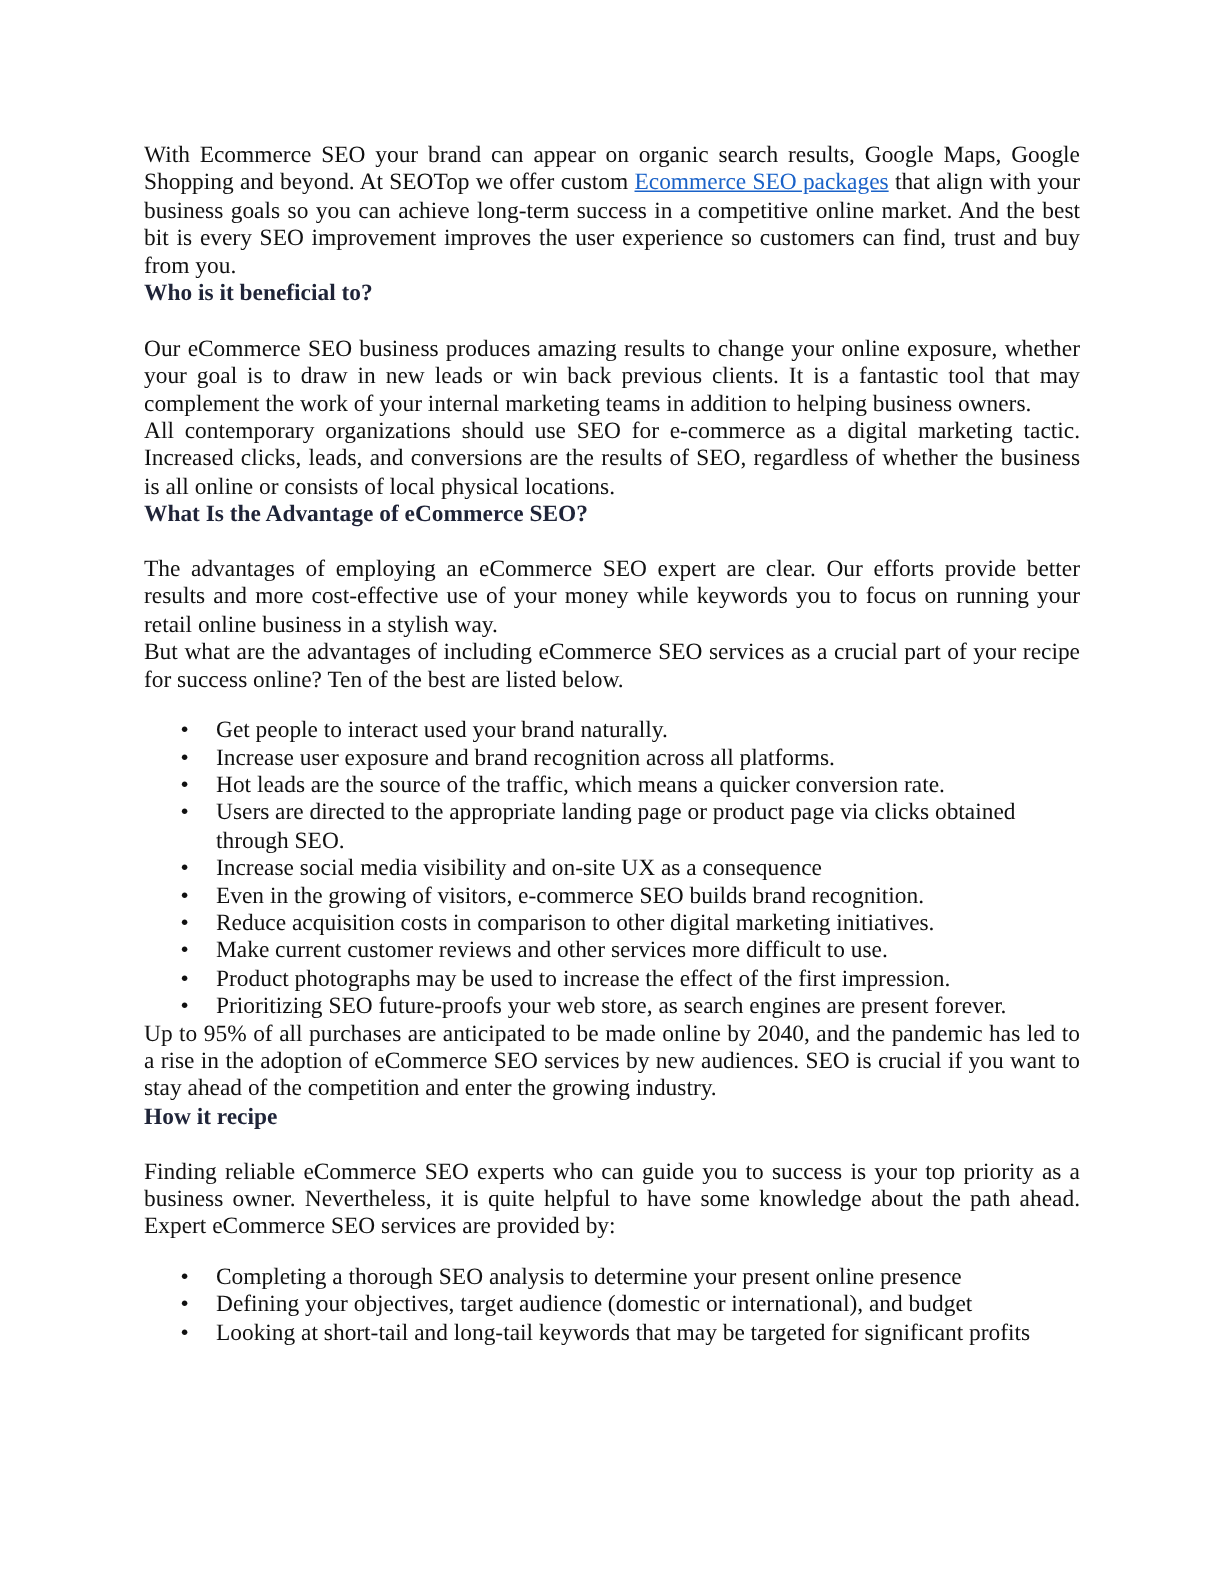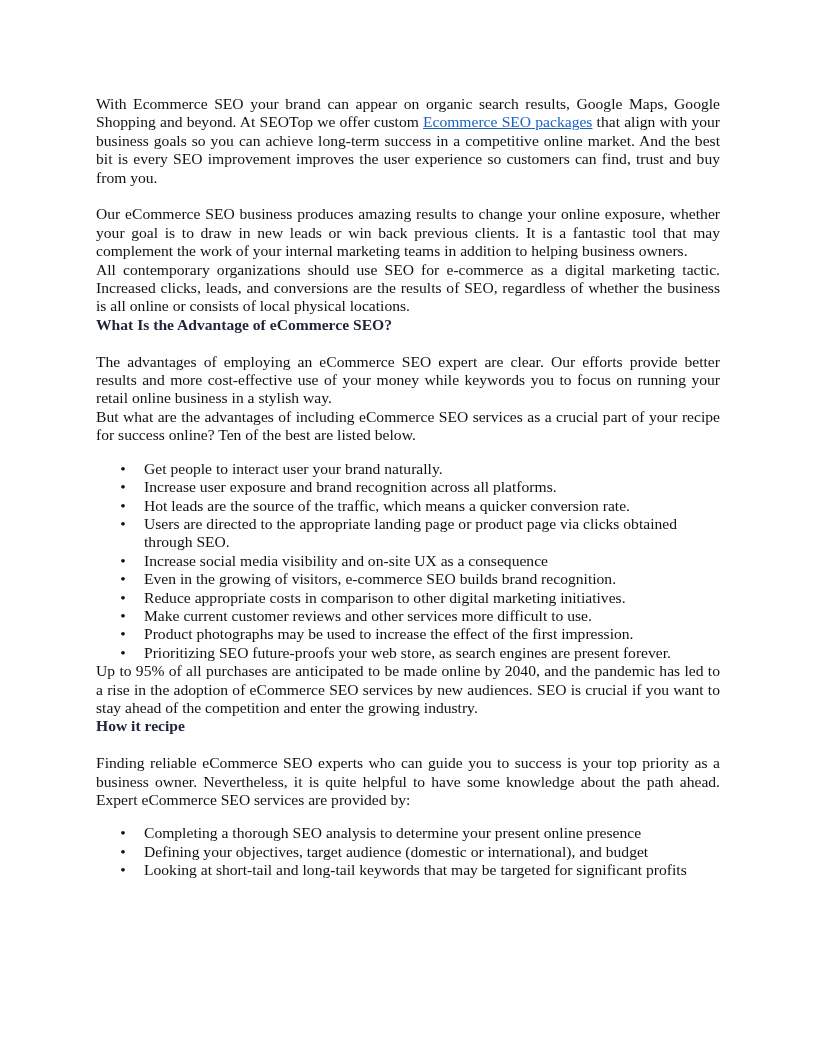--- a/index.html
+++ b/index.html
@@ -25,40 +25,41 @@
     }
     .sp-small { height: 13px; }
   </style>
 </head>
 <body>
 
 <div class="page">
 
   <p class="justify-last"><span>With Ecommerce SEO your brand can appear on organic search results, Google Maps, Google Shopping and beyond. At SEOTop we offer custom </span><a class="link" href="#">Ecommerce SEO packages</a><span> that align with your business goals so you can achieve long-term success in a competitive online market. And the best bit is every SEO improvement improves the user experience so customers can find, trust and buy from you.</span></p>
 
+  <h2>Who is it beneficial to?</h2>
   <div class="gap"></div>
 
   <p class="justify-last">Our eCommerce SEO business produces amazing results to change your online exposure, whether your goal is to draw in new leads or win back previous clients. It is a fantastic tool that may complement the work of your internal marketing teams in addition to helping business owners.</p>
   <p class="justify-last">All contemporary organizations should use SEO for e-commerce as a digital marketing tactic. Increased clicks, leads, and conversions are the results of SEO, regardless of whether the business is all online or consists of local physical locations.</p>
 
   <h2>What Is the Advantage of eCommerce SEO?</h2>
   <div class="gap"></div>
 
   <p class="justify-last">The advantages of employing an eCommerce SEO expert are clear. Our efforts provide better results and more cost-effective use of your money while keywords you to focus on running your retail online business in a stylish way.</p>
   <p class="justify-last">But what are the advantages of including eCommerce SEO services as a crucial part of your recipe for success online? Ten of the best are listed below.</p>
 
   <div class="sp-small"></div>
   <ul class="bullets">
-    <li><span class="bullet">•</span><span>Get people to interact user your brand naturally.</span></li>
+    <li><span class="bullet">•</span><span>Get people to interact used your brand naturally.</span></li>
     <li><span class="bullet">•</span><span>Increase user exposure and brand recognition across all platforms.</span></li>
     <li><span class="bullet">•</span><span>Hot leads are the source of the traffic, which means a quicker conversion rate.</span></li>
     <li><span class="bullet">•</span><span>Users are directed to the appropriate landing page or product page via clicks obtained through SEO.</span></li>
     <li><span class="bullet">•</span><span>Increase social media visibility and on-site UX as a consequence</span></li>
     <li><span class="bullet">•</span><span>Even in the growing of visitors, e-commerce SEO builds brand recognition.</span></li>
-    <li><span class="bullet">•</span><span>Reduce appropriate costs in comparison to other digital marketing initiatives.</span></li>
+    <li><span class="bullet">•</span><span>Reduce acquisition costs in comparison to other digital marketing initiatives.</span></li>
     <li><span class="bullet">•</span><span>Make current customer reviews and other services more difficult to use.</span></li>
     <li><span class="bullet">•</span><span>Product photographs may be used to increase the effect of the first impression.</span></li>
     <li><span class="bullet">•</span><span>Prioritizing SEO future-proofs your web store, as search engines are present forever.</span></li>
   </ul>
 
   <p class="justify-last">Up to 95% of all purchases are anticipated to be made online by 2040, and the pandemic has led to a rise in the adoption of eCommerce SEO services by new audiences. SEO is crucial if you want to stay ahead of the competition and enter the growing industry.</p>
 
   <h2>How it recipe</h2>
   <div class="gap"></div>
 

